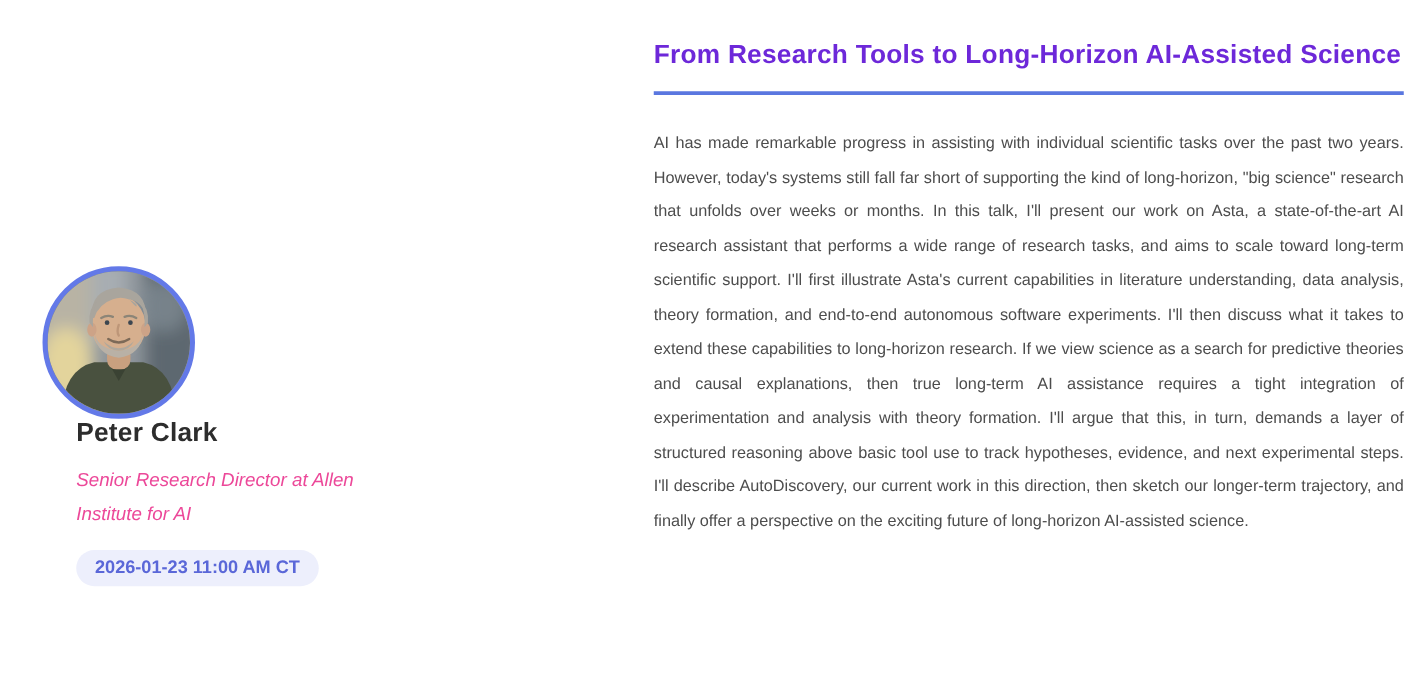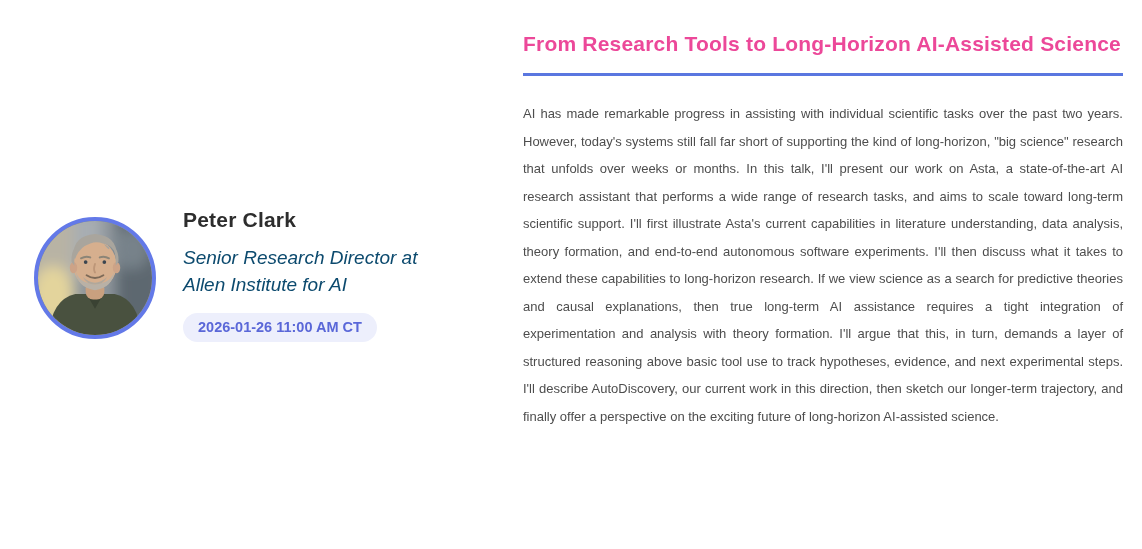--- a/index.html
+++ b/index.html
@@ -10,21 +10,22 @@
     overflow: hidden;
     position: relative;
   }
   .page { position: relative; width: 1142px; height: 549px; }
 
   
   .speaker-card {
     position: absolute;
     left: 34px; top: 208px;
     display: flex;
-    align-items: center;
+    align-items: flex-start;
+    flex-direction: column;
   }
   .avatar-wrap {
     width: 122px; height: 122px;
     border-radius: 50%;
     border: 4px solid #6379e8;
     overflow: hidden;
     flex: 0 0 auto;
     margin-top: 5px;
     background: #8a9096;
   }
@@ -32,23 +33,23 @@
   .speaker-info { margin-left: 27px; width: 256px; }
   .speaker-name {
     font-size: 21px;
     font-weight: bold;
     color: #2d2d2d;
     letter-spacing: 0.2px;
   }
   .speaker-title {
     margin-top: 12px;
     font-style: italic;
-    font-size: 19px;
+    font-size: 15px;
     line-height: 27px;
-    color: #0c4a6e;
+    color: #ec4899;
     width: 250px;
   }
   .datetime-badge {
     display: inline-block;
     margin-top: 15px;
     background: #edeffc;
     color: #5a67d8;
     font-weight: bold;
     font-size: 14.5px;
     padding: 6px 15px 7px 15px;
@@ -60,21 +61,21 @@
   .talk-section {
     position: absolute;
     left: 523px; top: 0;
     width: 600px;
   }
   .talk-title {
     margin-top: 26px;
     font-size: 21px;
     font-weight: bold;
     line-height: 35px;
-    color: #ec4899;
+    color: #6d28d9;
     letter-spacing: 0.2px;
   }
   .talk-divider {
     margin-top: 12px;
     height: 3px;
     width: 100%;
     background: #5a77e0;
     border: none;
   }
   .talk-abstract {
@@ -137,21 +138,21 @@
 
           <path d="M61 46 Q59 52 61 55" stroke="#bd9678" stroke-width="2" fill="none" stroke-linecap="round"></path>
 
           <path d="M52 58 Q61 64 70 58" stroke="#7d6a58" stroke-width="2" fill="none" stroke-linecap="round"></path>
         </g>
       </svg>
     </div>
     <div class="speaker-info">
       <div class="speaker-name">Peter Clark</div>
       <div class="speaker-title">Senior Research Director at Allen Institute for AI</div>
-      <div class="datetime-badge">2026-01-26 11:00 AM CT</div>
+      <div class="datetime-badge">2026-01-23 11:00 AM CT</div>
     </div>
   </div>
 
   <div class="talk-section">
     <h1 class="talk-title">From Research Tools to Long-Horizon AI-Assisted Science</h1>
     <div class="talk-divider"></div>
     <p class="talk-abstract">AI has made remarkable progress in assisting with individual scientific tasks over the past two years. However, today's systems still fall far short of supporting the kind of long-horizon, "big science" research that unfolds over weeks or months. In this talk, I'll present our work on Asta, a state-of-the-art AI research assistant that performs a wide range of research tasks, and aims to scale toward long-term scientific support. I'll first illustrate Asta's current capabilities in literature understanding, data analysis, theory formation, and end-to-end autonomous software experiments. I'll then discuss what it takes to extend these capabilities to long-horizon research. If we view science as a search for predictive theories and causal explanations, then true long-term AI assistance requires a tight integration of experimentation and analysis with theory formation. I'll argue that this, in turn, demands a layer of structured reasoning above basic tool use to track hypotheses, evidence, and next experimental steps. I'll describe AutoDiscovery, our current work in this direction, then sketch our longer-term trajectory, and finally offer a perspective on the exciting future of long-horizon AI-assisted science.</p>
   </div>
 
 </div>

